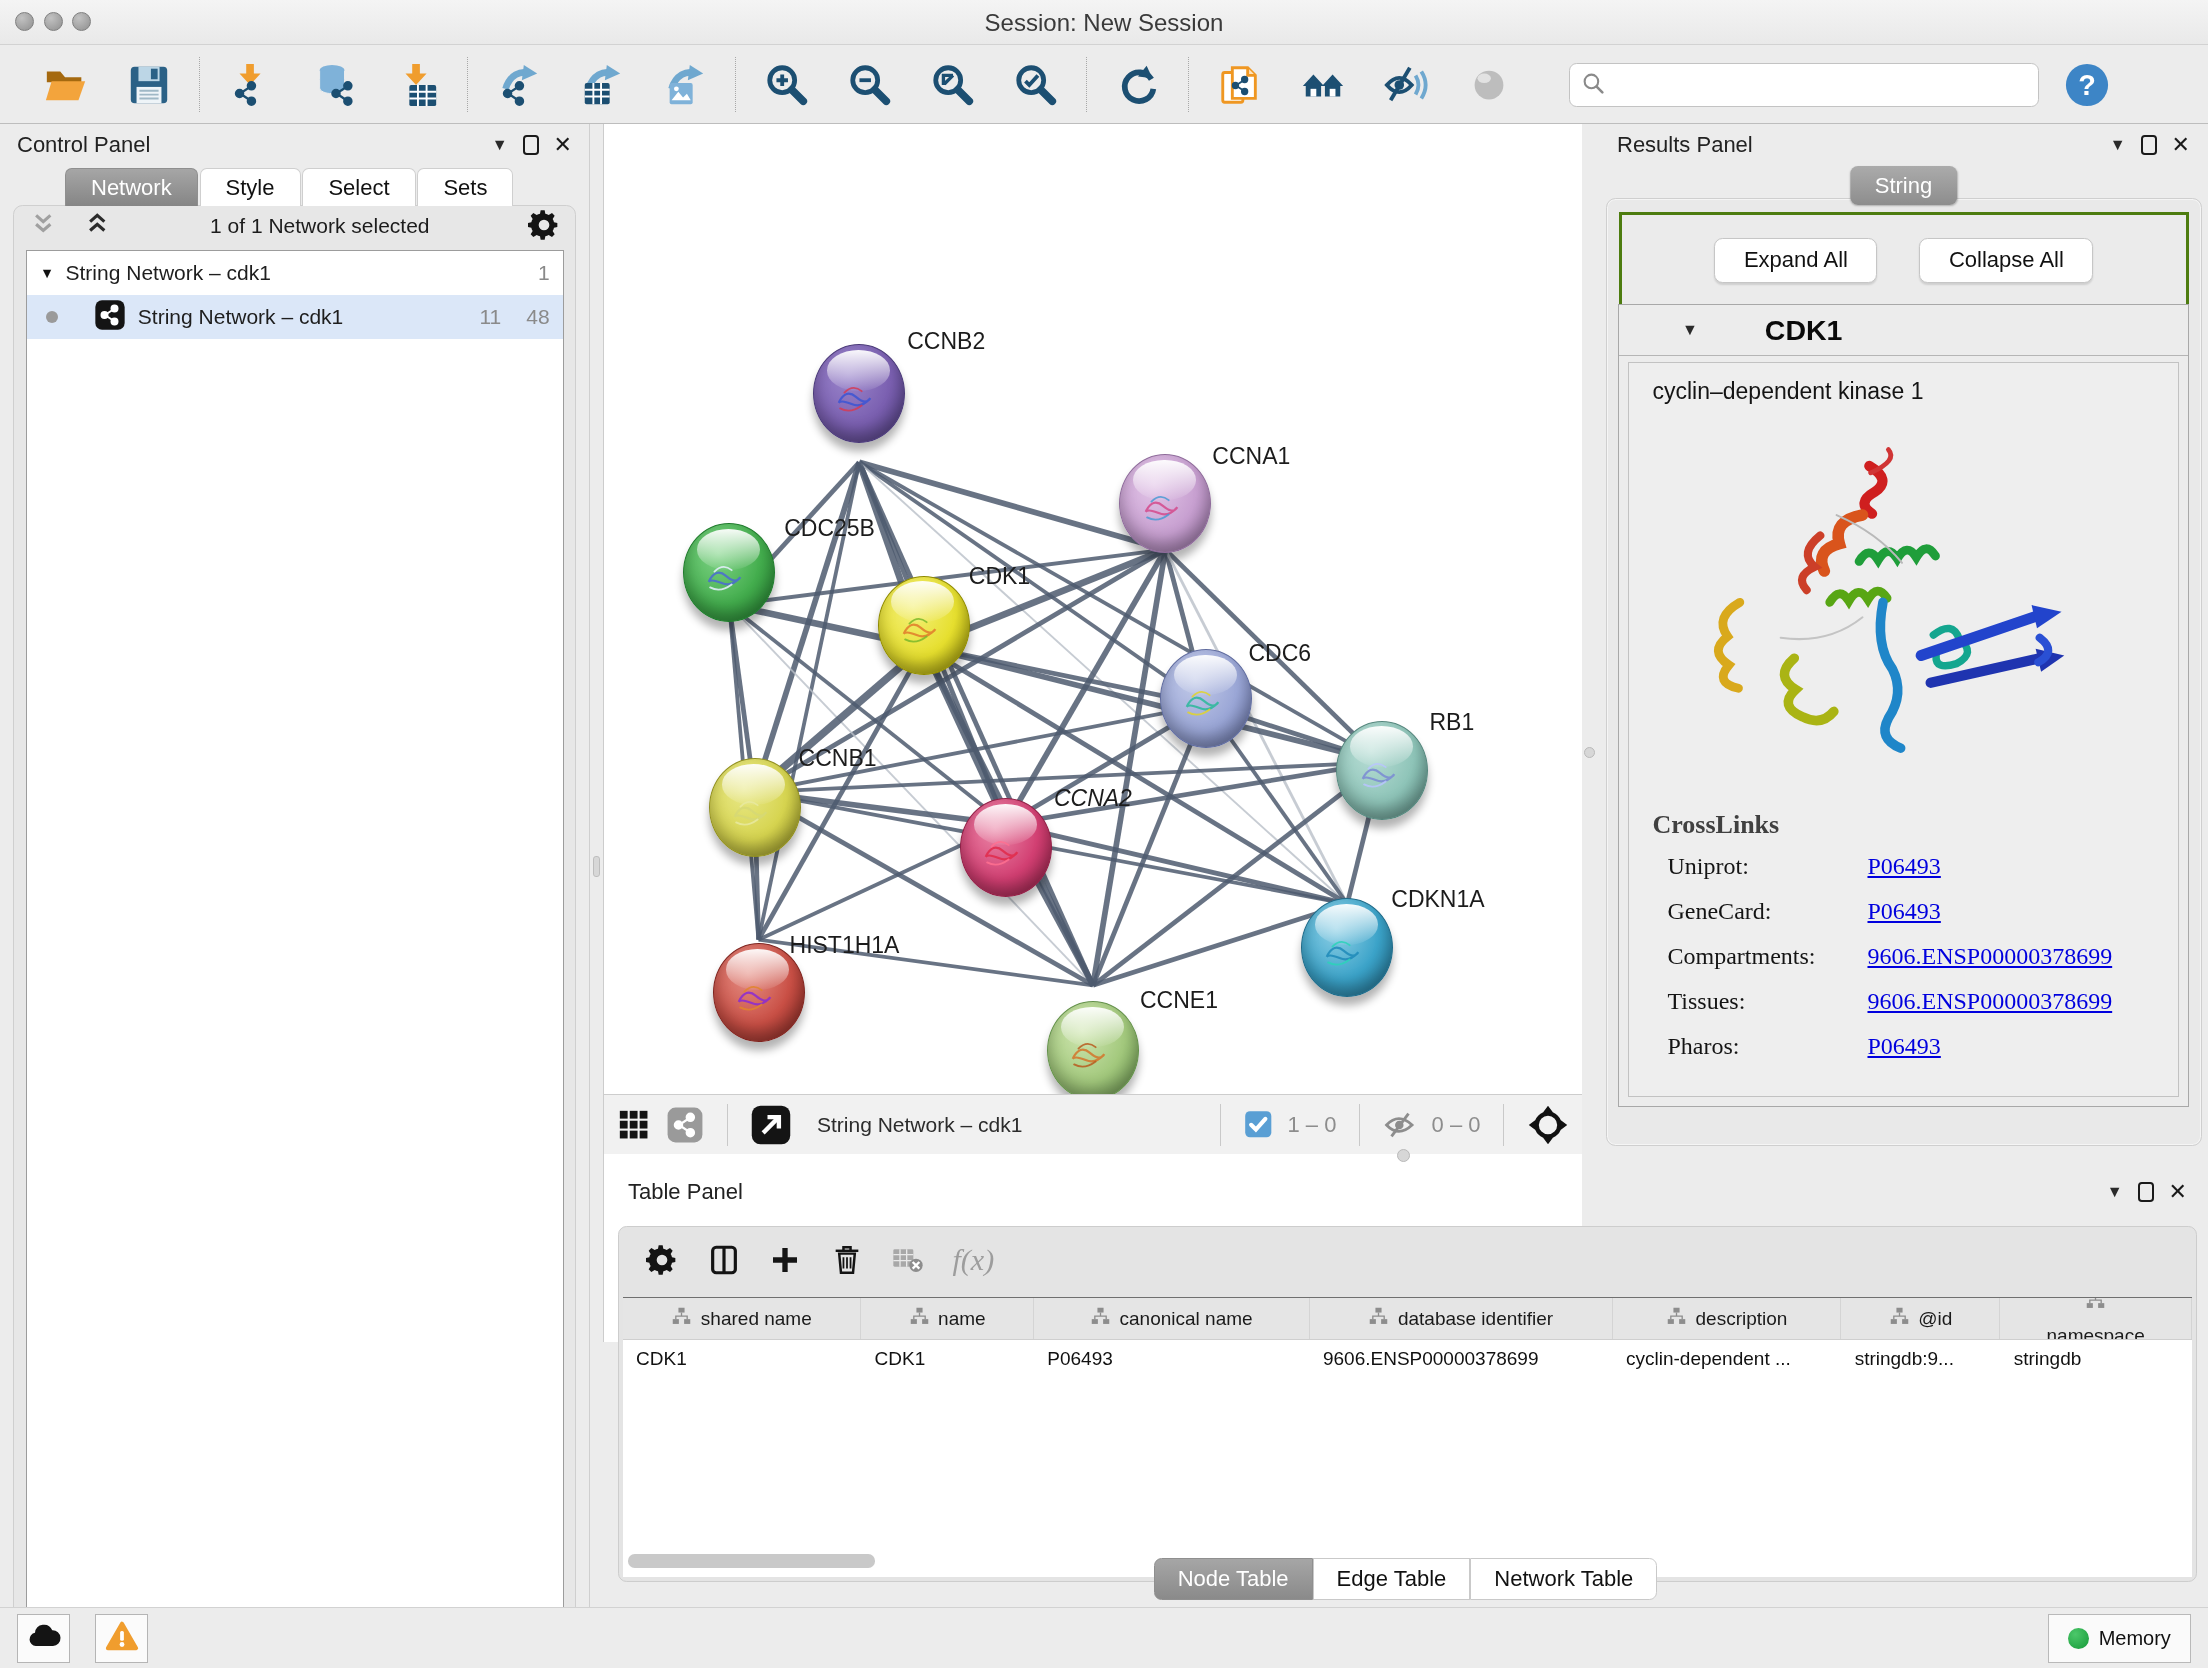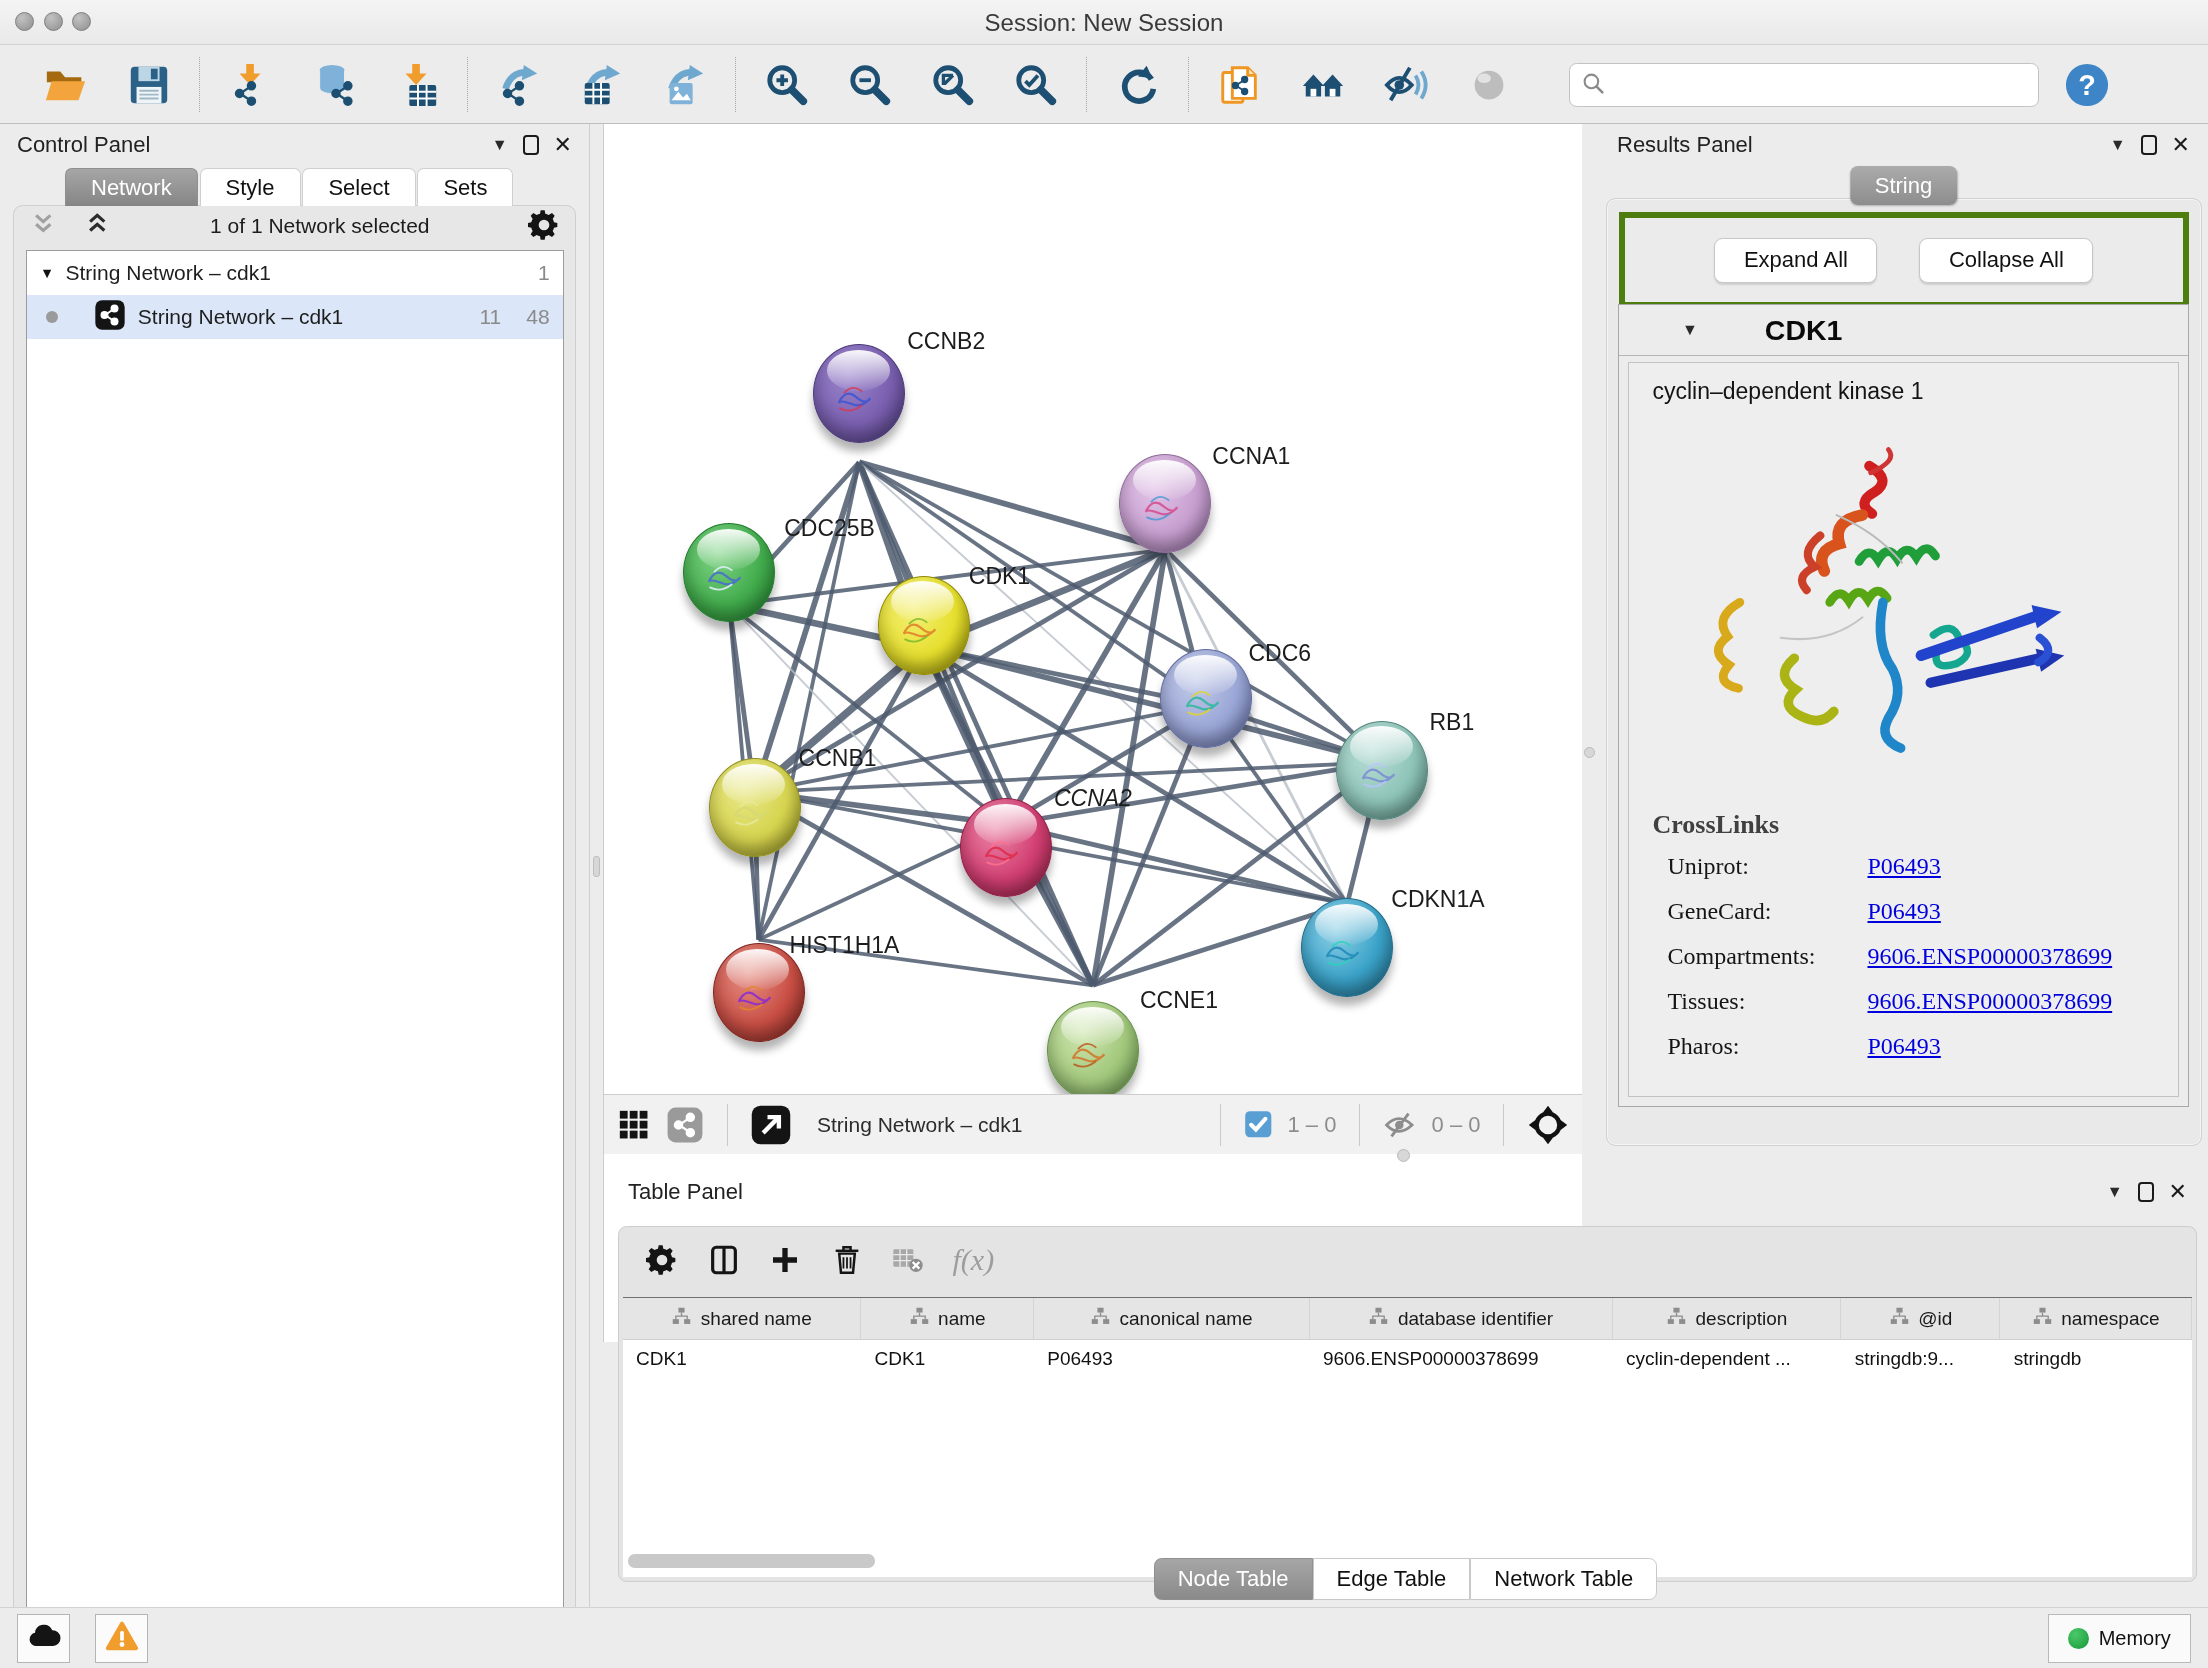--- a/index.html
+++ b/index.html
@@ -76,21 +76,21 @@
   #h-grip{position:absolute;left:1397px;top:1149px;width:13.3px;height:13.3px;border-radius:50%;background:#d7d7d7;border:1px solid #b9b9b9;z-index:5;}
   
   #results-panel{position:absolute;left:1598px;top:124px;width:611px;height:1030px;}
   #rp-header{padding:7.6px 19px 0 19px;}
   #rp-tab{position:absolute;left:50%;top:42px;transform:translateX(-50%);z-index:2;
     background:linear-gradient(#ababab,#8d8d8d);color:#fff;font-size:22px;padding:6.7px 25px;border-radius:7.6px;
     box-shadow:0 1px 1.9px rgba(0,0,0,0.25);}
   #rp-container{position:absolute;left:7.6px;top:74px;width:596px;height:948px;background:#e9e9e9;
     border:1px solid #cfcfcf;border-radius:9.5px;box-shadow:inset 0 0 0 1px #f5f5f5;}
   #rp-buttons-box{position:absolute;left:12px;top:13.3px;right:11.4px;height:96px;background:#ebebeb;
-    border:6px solid #4d7c0f;display:flex;align-items:center;justify-content:center;gap:42px;}
+    border:3px solid #4d7c0f;display:flex;align-items:center;justify-content:center;gap:42px;}
   .rp-btn{background:#fff;border:1px solid #c6c6c6;border-radius:8.6px;font-size:22px;color:#111;
     padding:8.6px 28.5px;box-shadow:0 1.9px 1.9px rgba(0,0,0,0.12);}
   #rp-card{position:absolute;left:11.4px;top:105px;right:11.4px;bottom:38px;border:1px solid #a8a8a8;background:#ececec;}
   #rp-card-header{height:51px;display:flex;align-items:center;gap:67px;padding-left:63px;border-bottom:1px solid #b5b5b5;}
   #rp-card-header .gene{font-size:28.5px;font-weight:bold;color:#0a0a0a;}
   #rp-card-body{position:absolute;left:9.5px;top:57px;right:9.5px;bottom:9.5px;border:1px solid #c2c2c2;background:#eeeeee;}
   #rp-desc{font-size:23px;color:#141414;padding:15px 0 0 23px;}
   #rp-structure{position:absolute;left:28.5px;top:67px;width:409px;height:361px;}
   #rp-cross{position:absolute;left:23px;top:447px;right:15px;font-family:"Liberation Serif","DejaVu Serif",serif;}
   #rp-cross h3{font-size:26px;color:#404040;margin-bottom:13.3px;}
@@ -743,21 +743,21 @@
           </div>
           <div class="tp-col" style="width: 162px;">
             <span><svg width="21" height="21" viewBox="0 0 48 48" fill="none">
                 <rect x="17" y="4" width="14" height="11" fill="#8d8d8d"></rect>
                 <rect x="4" y="30" width="14" height="11" fill="#8d8d8d"></rect>
                 <rect x="30" y="30" width="14" height="11" fill="#8d8d8d"></rect>
                 <path d="M24 15 v8 M11 30 v-7 h26 v7" stroke="#8d8d8d" stroke-width="3"></path>
               </svg></span>
             <span>@id</span>
           </div>
-          <div class="tp-col" style="width: 195px;">
+          <div class="tp-col" style="width: 195px; flex-direction: column;">
             <span><svg width="21" height="21" viewBox="0 0 48 48" fill="none">
                 <rect x="17" y="4" width="14" height="11" fill="#8d8d8d"></rect>
                 <rect x="4" y="30" width="14" height="11" fill="#8d8d8d"></rect>
                 <rect x="30" y="30" width="14" height="11" fill="#8d8d8d"></rect>
                 <path d="M24 15 v8 M11 30 v-7 h26 v7" stroke="#8d8d8d" stroke-width="3"></path>
               </svg></span>
             <span>namespace</span>
           </div>
         </div>
       <div id="tp-body">

